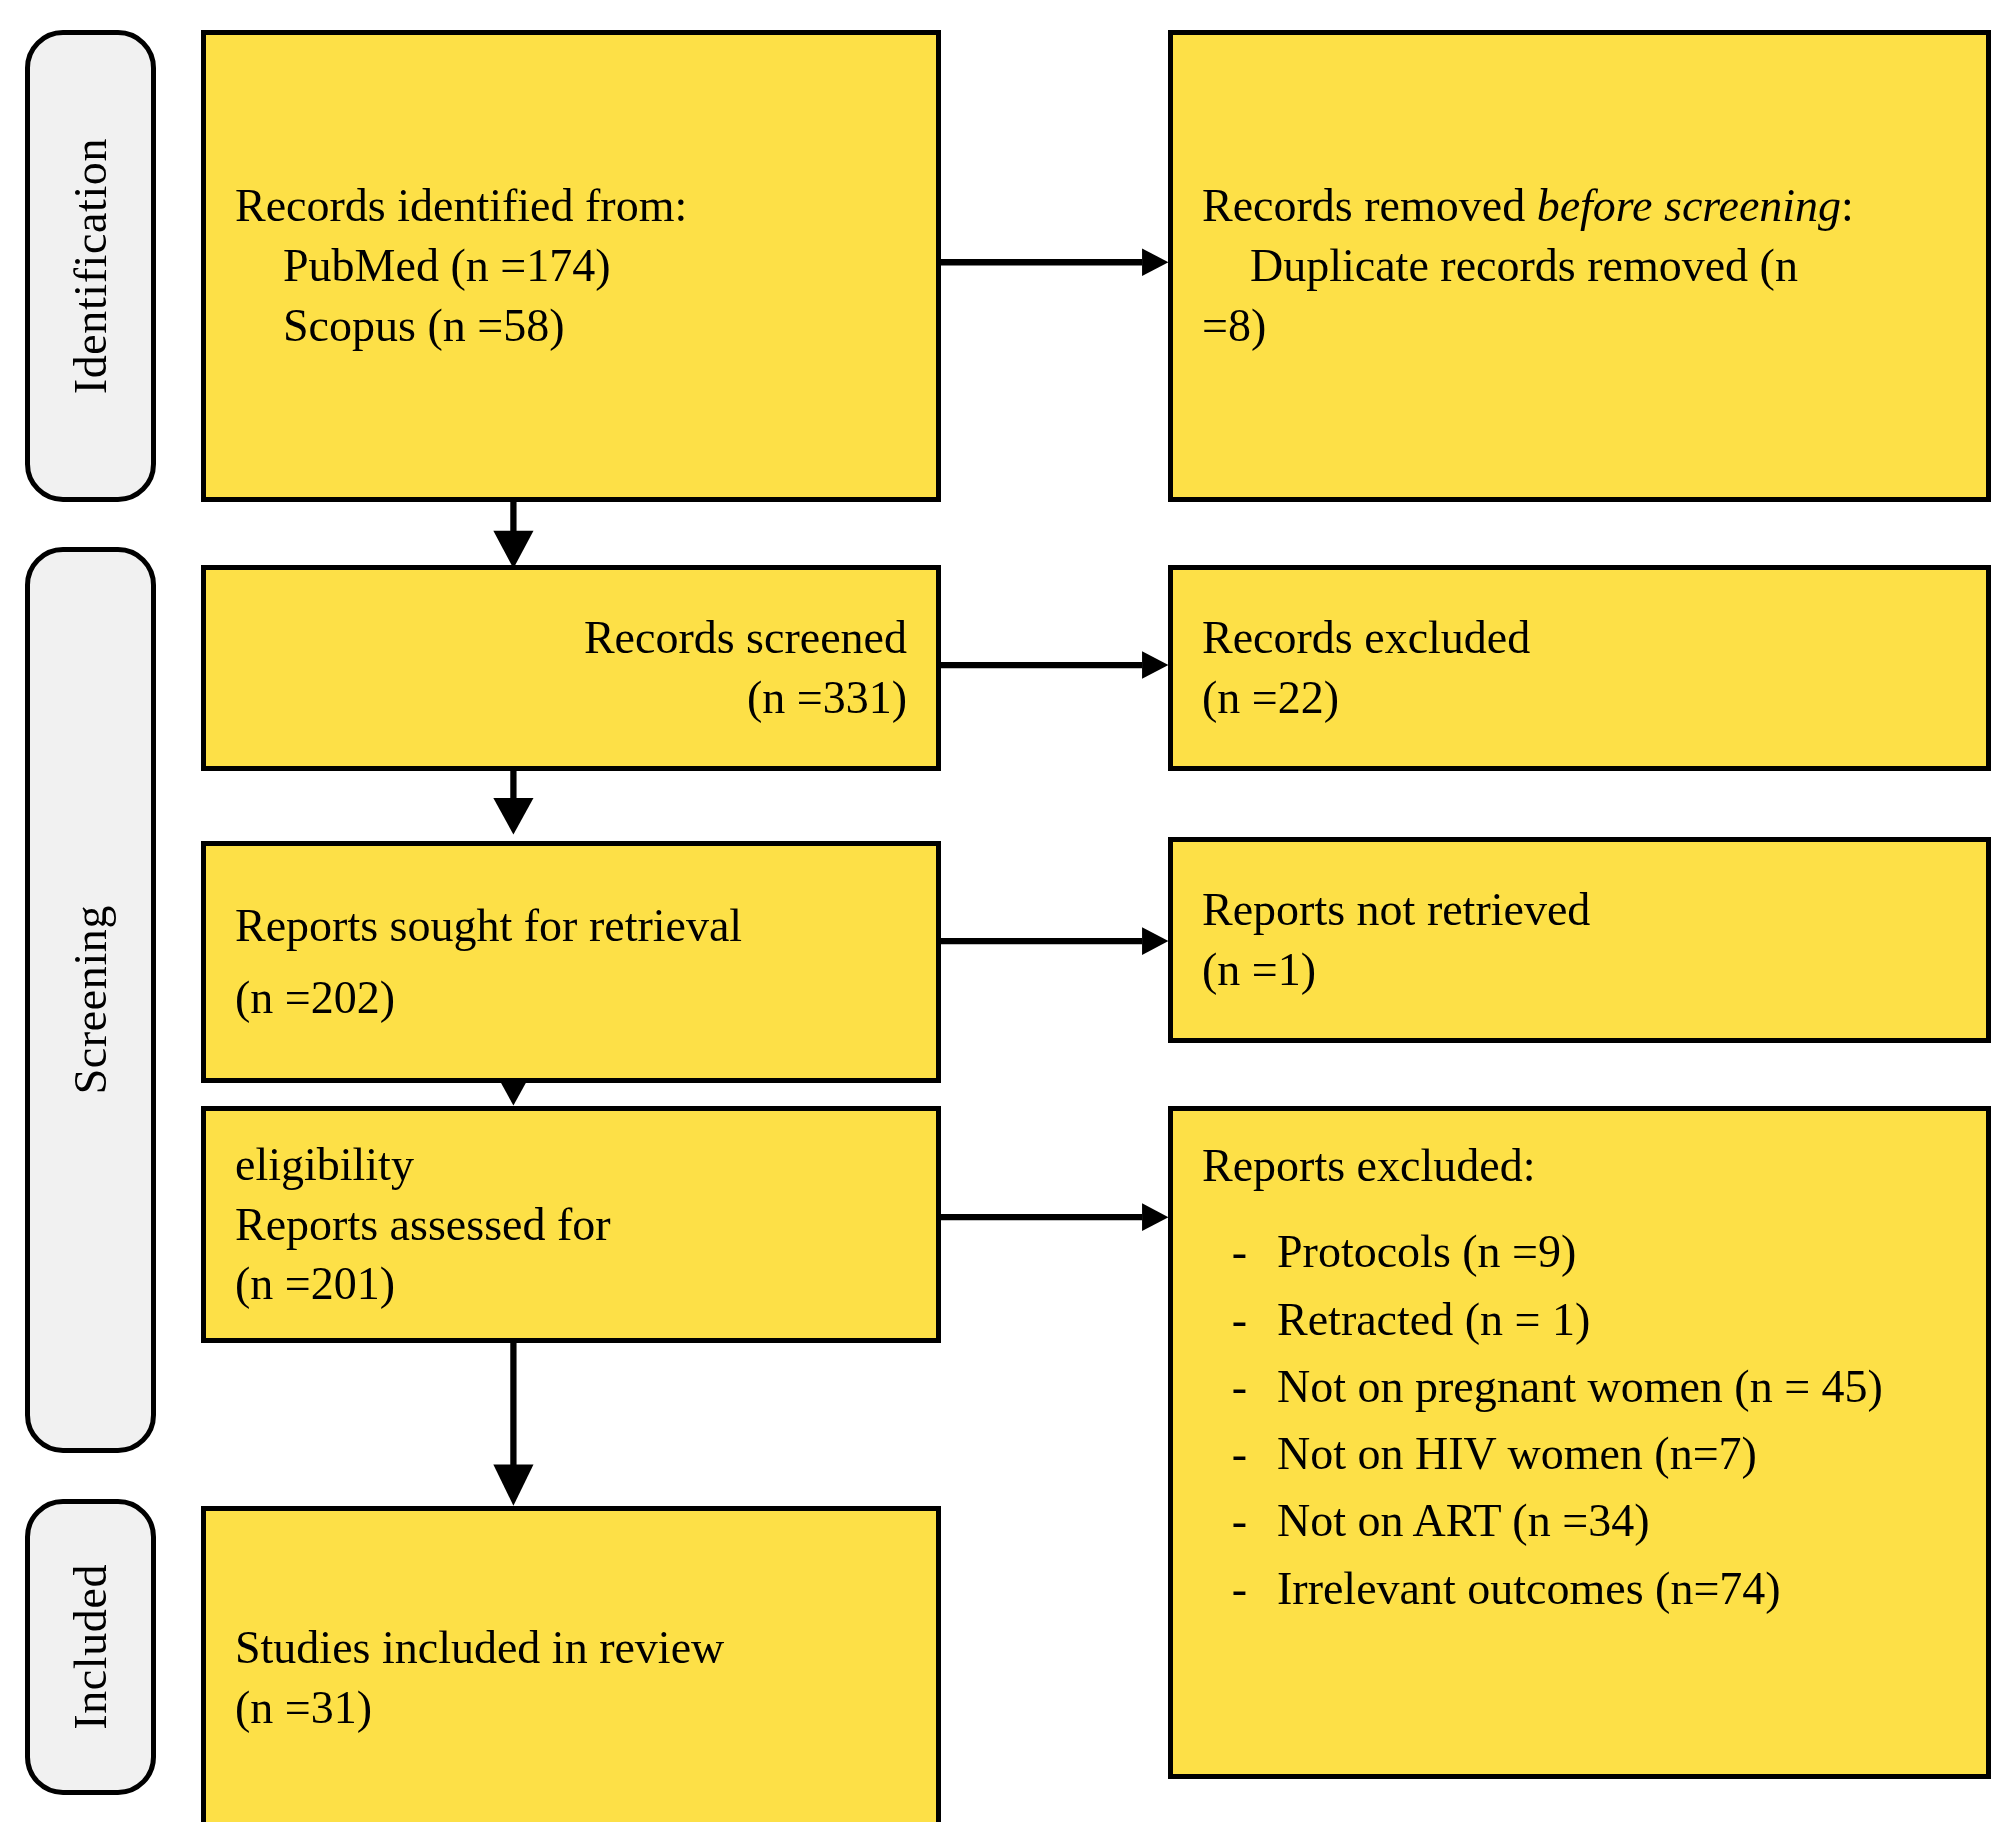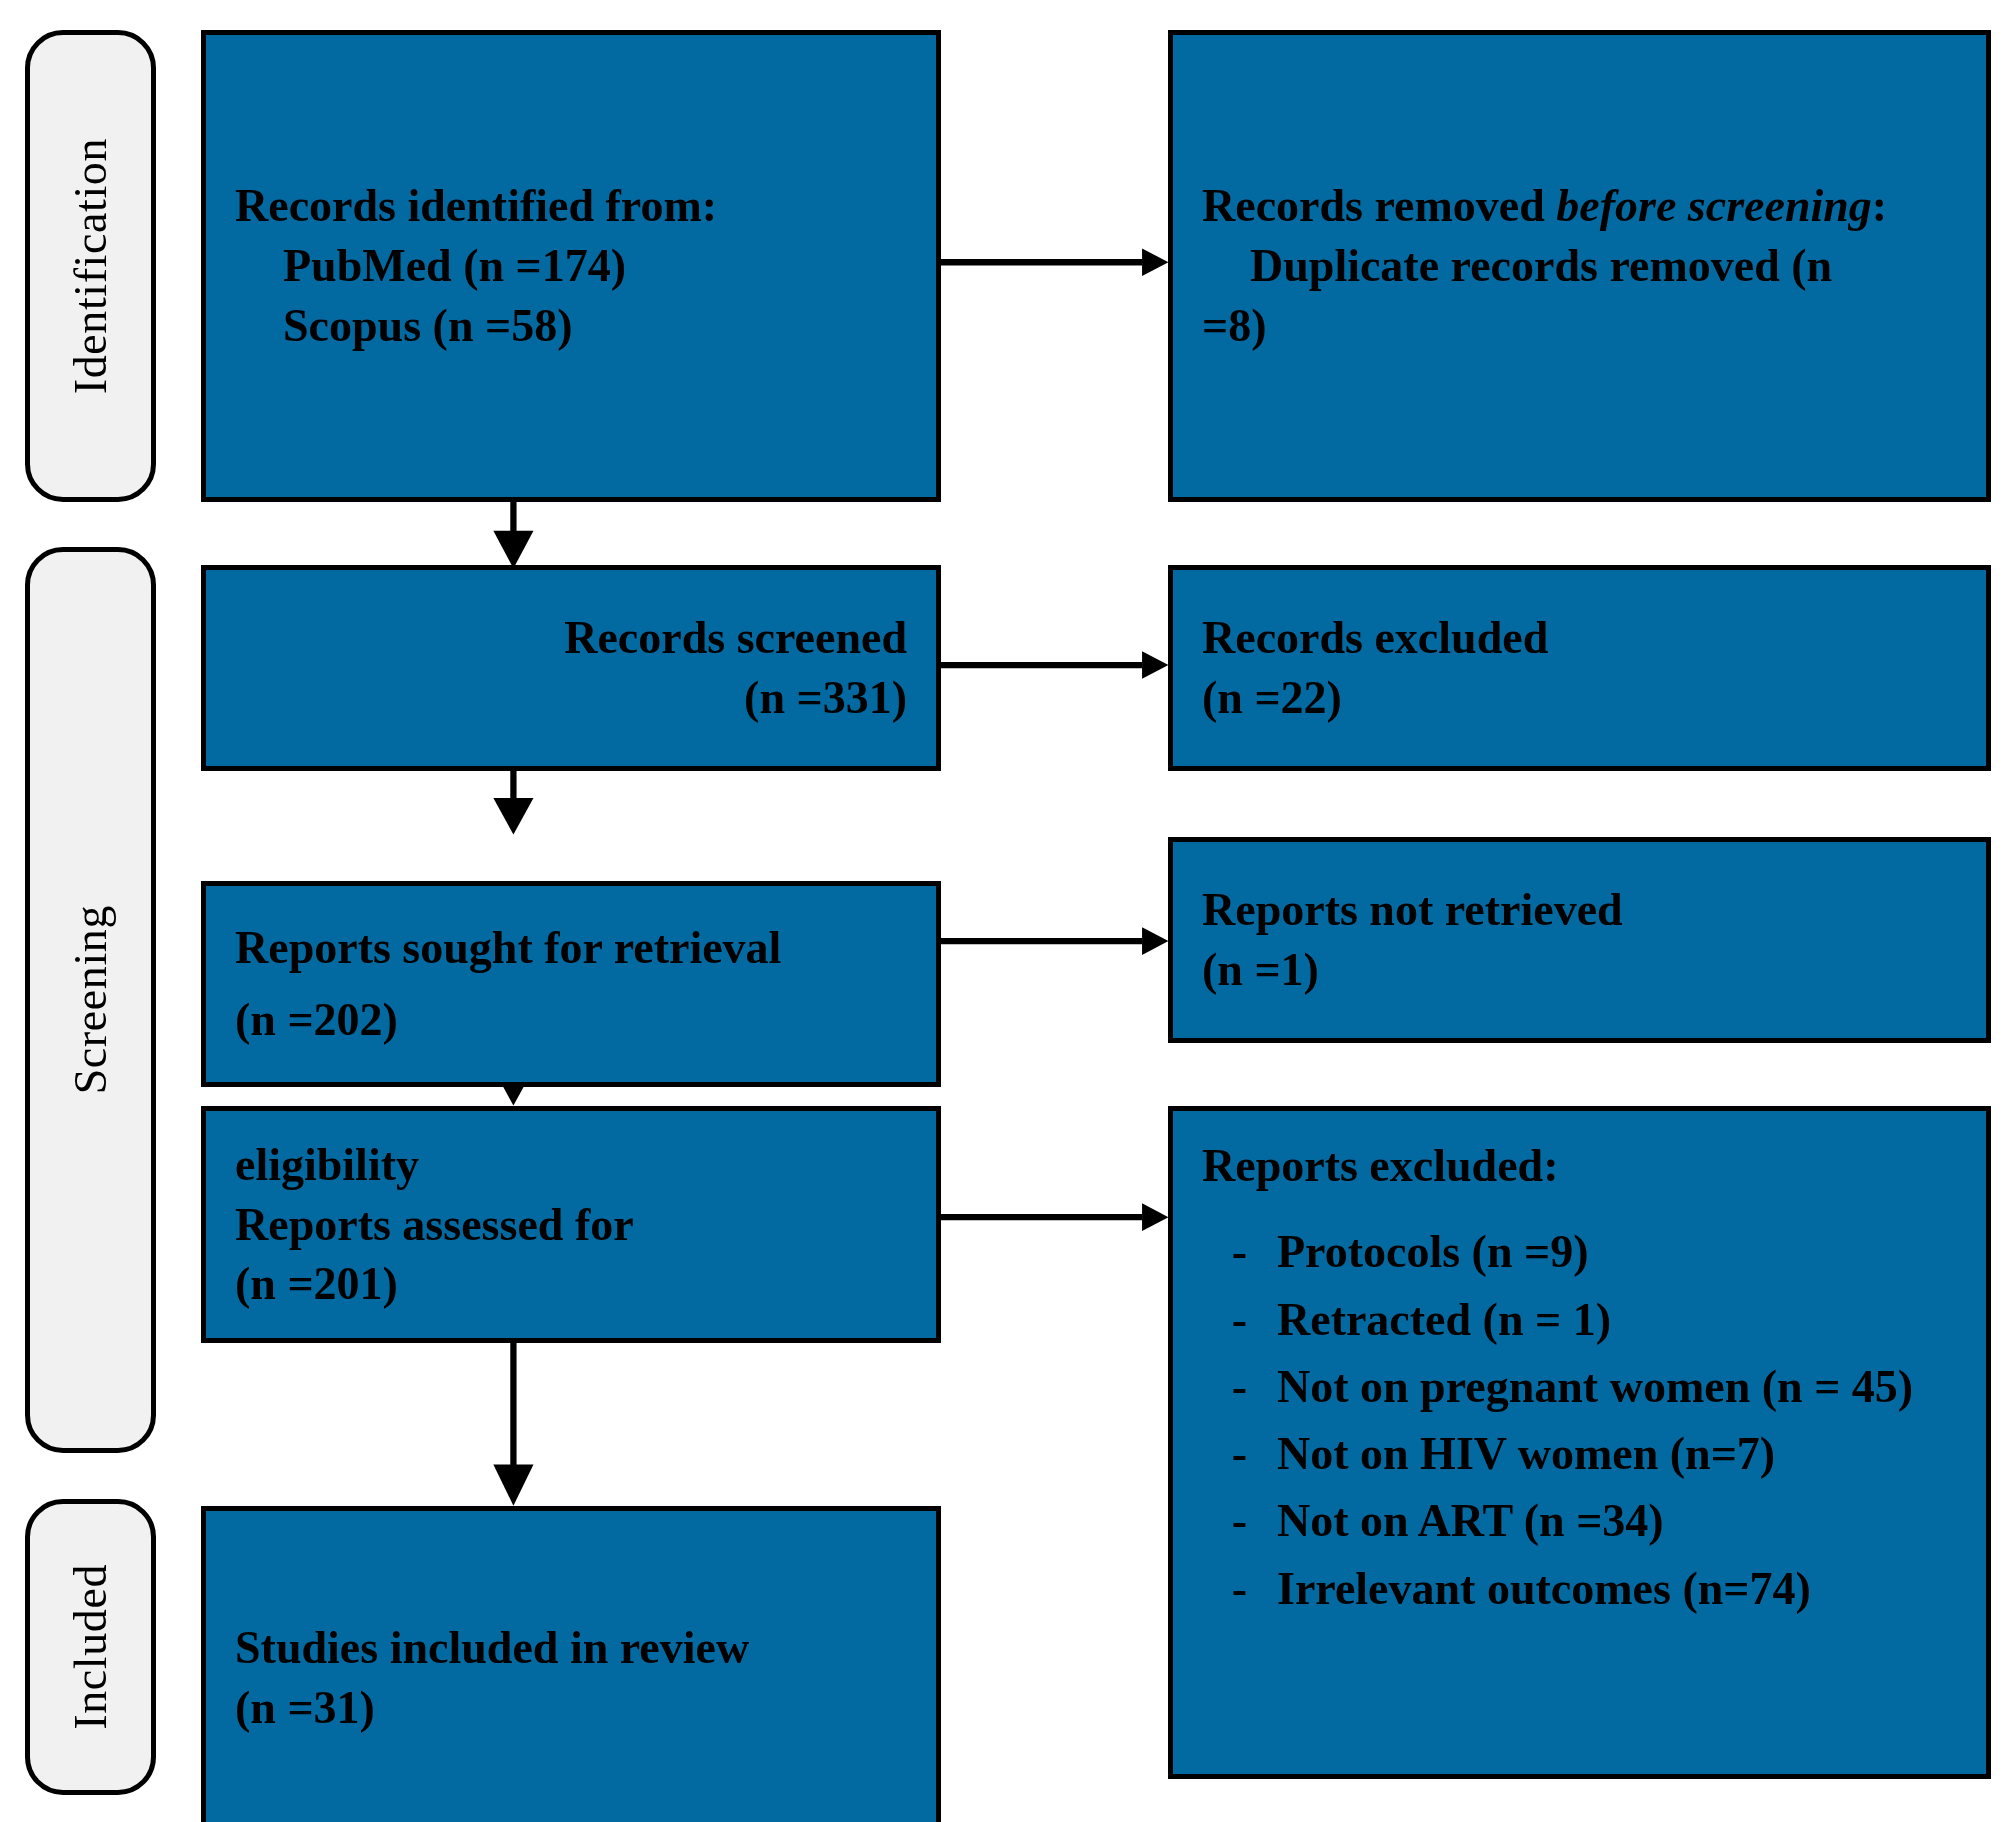--- a/index.html
+++ b/index.html
@@ -33,28 +33,27 @@
     transform: rotate(180deg);
     white-space: nowrap;
     font-size: 46px;
     line-height: 1;
     letter-spacing: 0.6px;
   }
 
   
   .box {
     position: absolute;
-    background: #0369a1;
+    background: #fde047;
     border: 5.6px solid #000000;
     box-sizing: border-box;
     padding: 19px 29px;
     display: flex;
     flex-direction: column;
     justify-content: center;
-    font-weight: bold;
   }
   .box p {
     margin: 0;
     font-size: 46px;
     line-height: 1.30;
     white-space: pre-wrap;
   }
   .indent1 { padding-left: 48px; }
   .ital { font-style: italic; }
 
@@ -173,21 +172,21 @@
   <div class="box" style="left:201px; top:565px; width:740px; height:206px;text-align:right;">
     <p>Records screened</p>
     <p>(n =331)</p>
   </div>
 
   <div class="box" style="left:1168px; top:565px; width:823px; height:206px;">
     <p>Records excluded</p>
     <p>(n =22)</p>
   </div>
 
-  <div class="box" style="left:201px; top:881px; width:740px; height:206px;gap:12px;">
+  <div class="box" style="left:201px; top:841px; width:740px; height:242px;gap:12px;">
     <p>Reports sought for retrieval</p>
     <p>(n =202)</p>
   </div>
 
   <div class="box" style="left:1168px; top:837px; width:823px; height:206px;">
     <p>Reports not retrieved</p>
     <p>(n =1)</p>
   </div>
 
   <div class="box" style="left:201px; top:1106px; width:740px; height:237px;">

